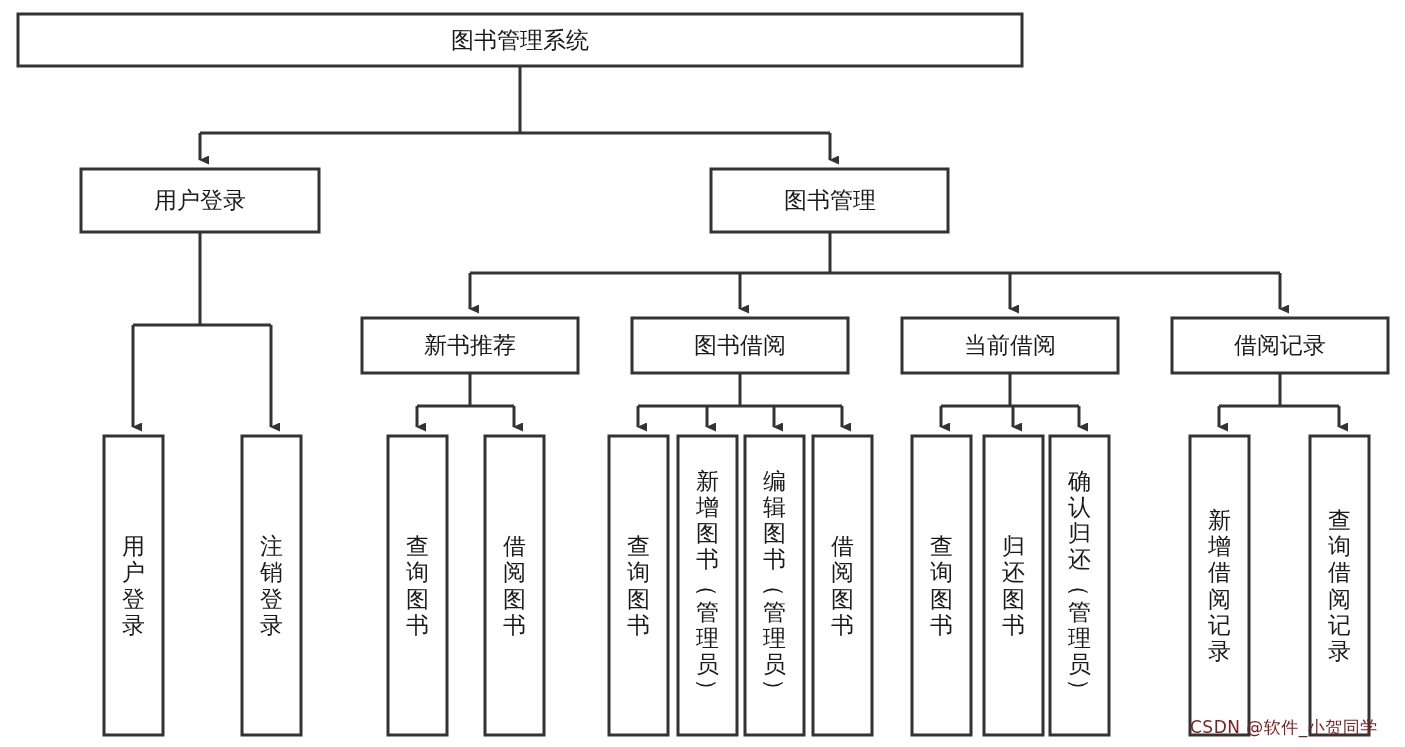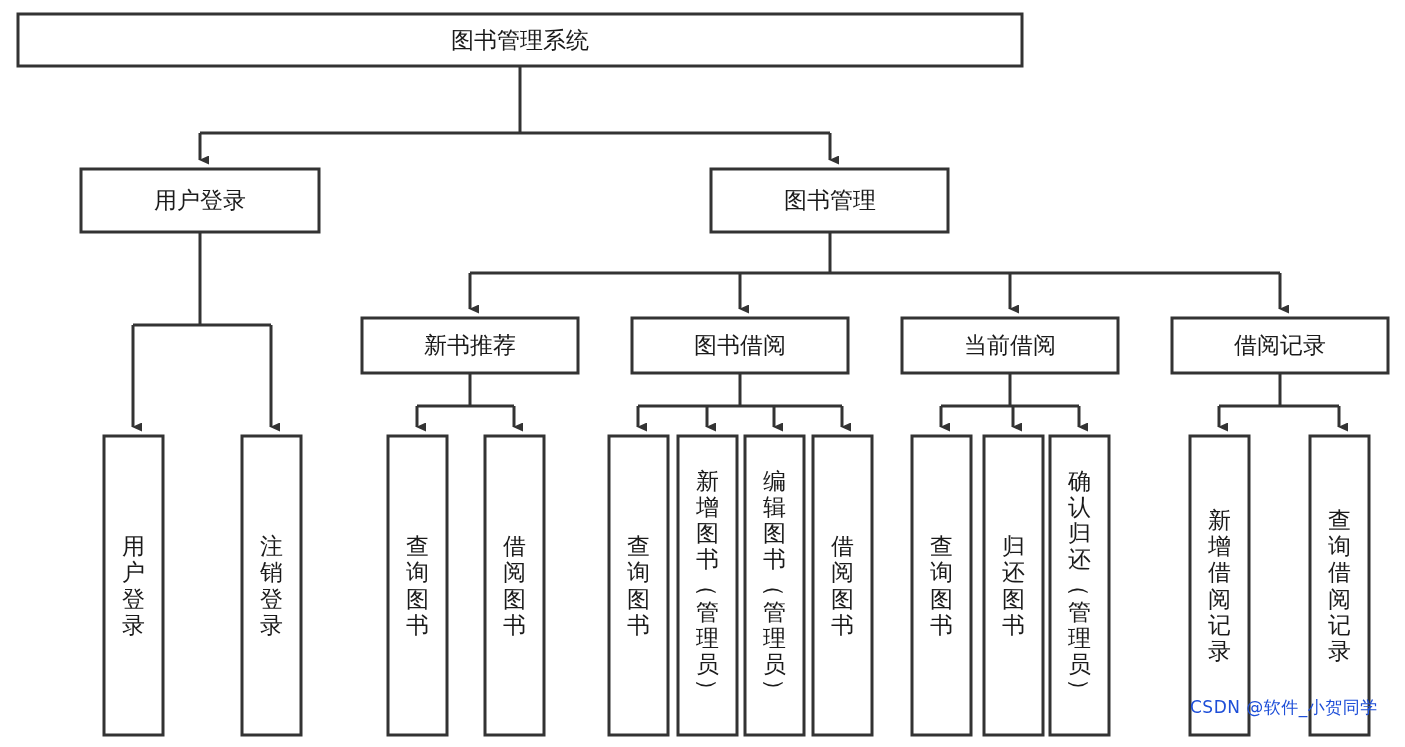--- a/index.html
+++ b/index.html
@@ -65,24 +65,24 @@
   }
   .leaf-char {
     display: block;
   }
   .leaf-char.rot {
     transform: rotate(90deg);
   }
   #watermark {
     position: absolute;
     left: 1190px;
-    top: 696px;
+    top: 716px;
     font-family: "DejaVu Sans", "Liberation Sans", sans-serif;
     font-size: 17px;
-    color: #1d4ed8;
+    color: #7f1d1d;
     white-space: nowrap;
     letter-spacing: 0.5px;
   }
 </style>
 </head>
 <body>
 
 <div id="diagram-root">
 
   <svg id="flow-svg" viewBox="0 0 1405 747" xmlns="http://www.w3.org/2000/svg">

